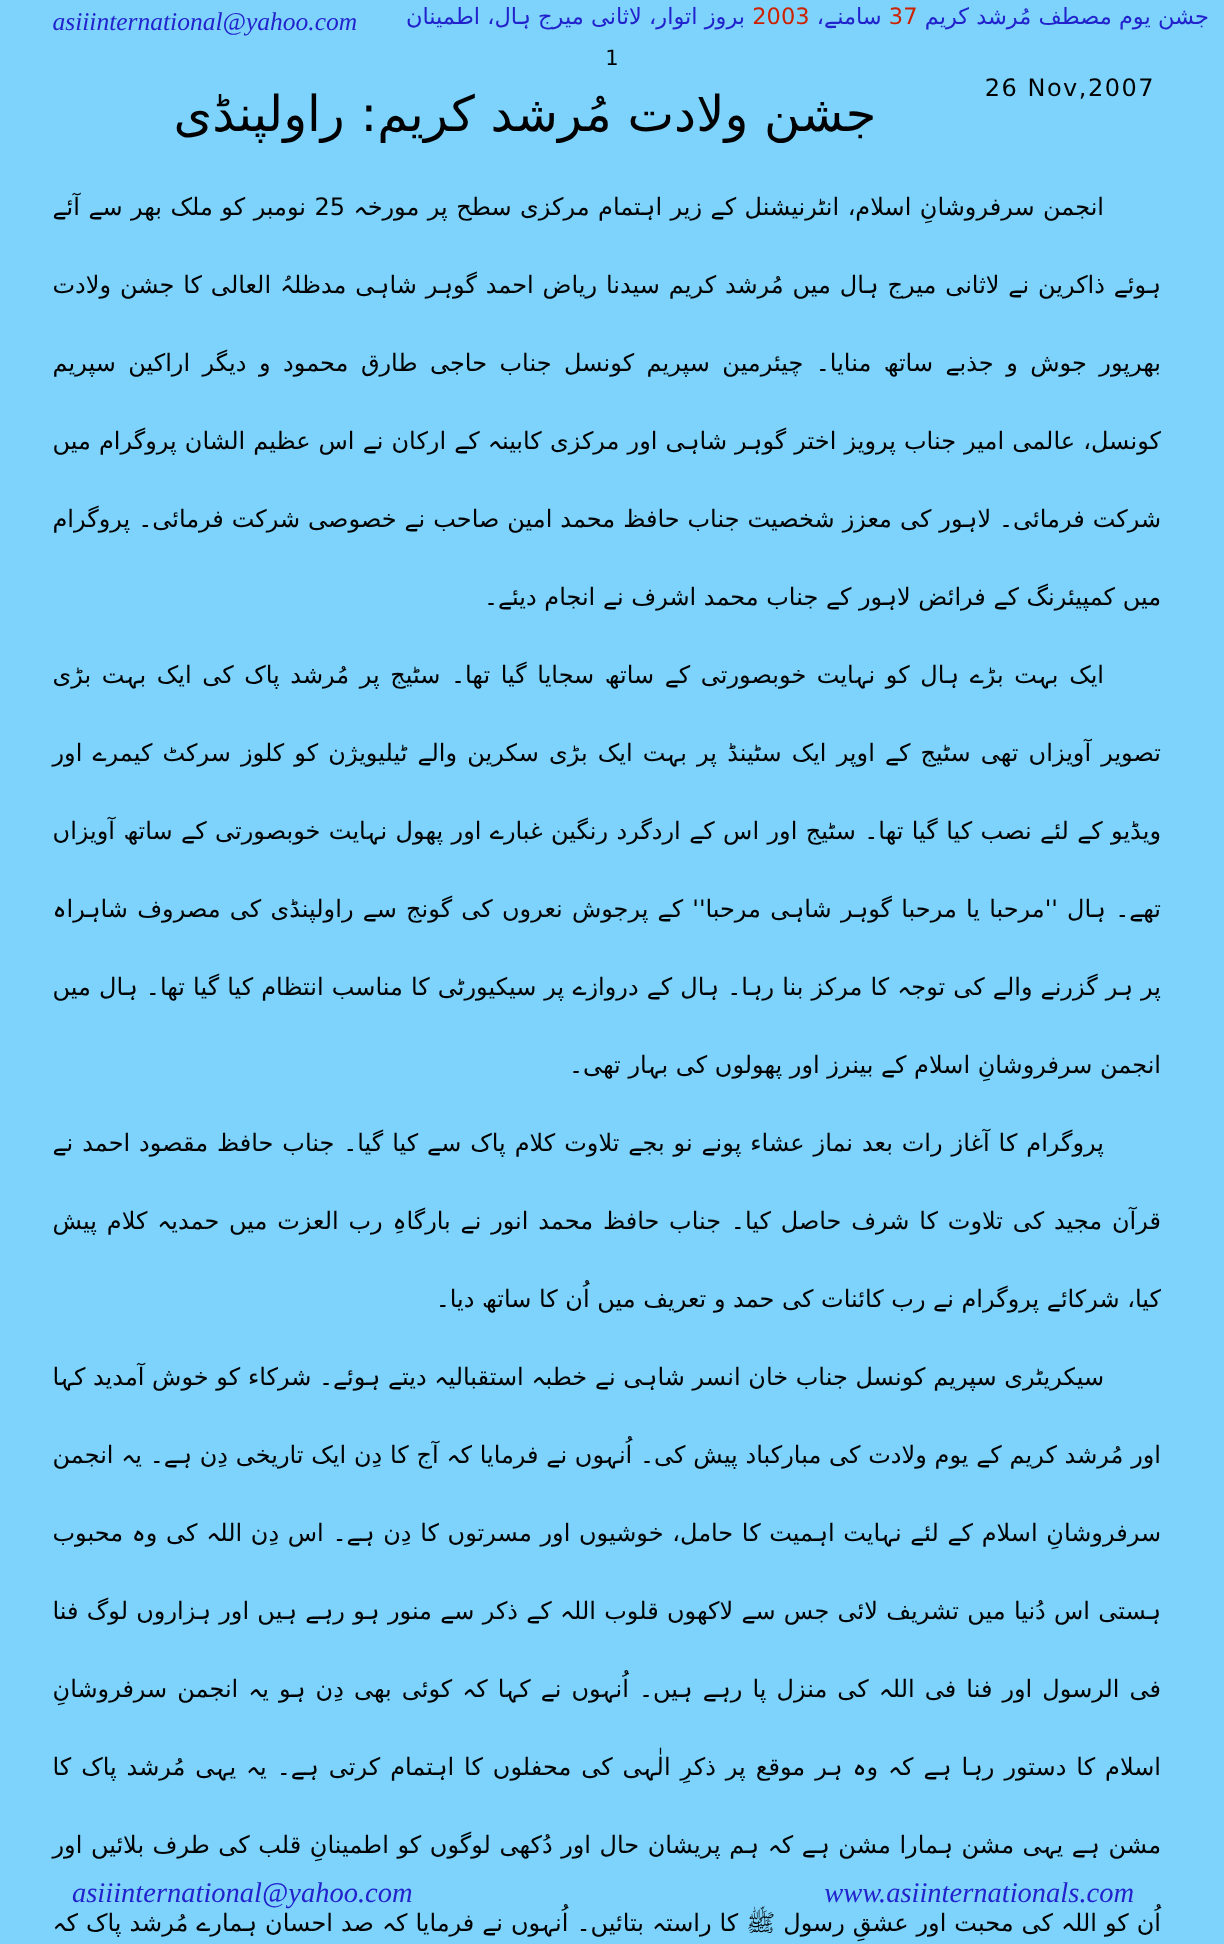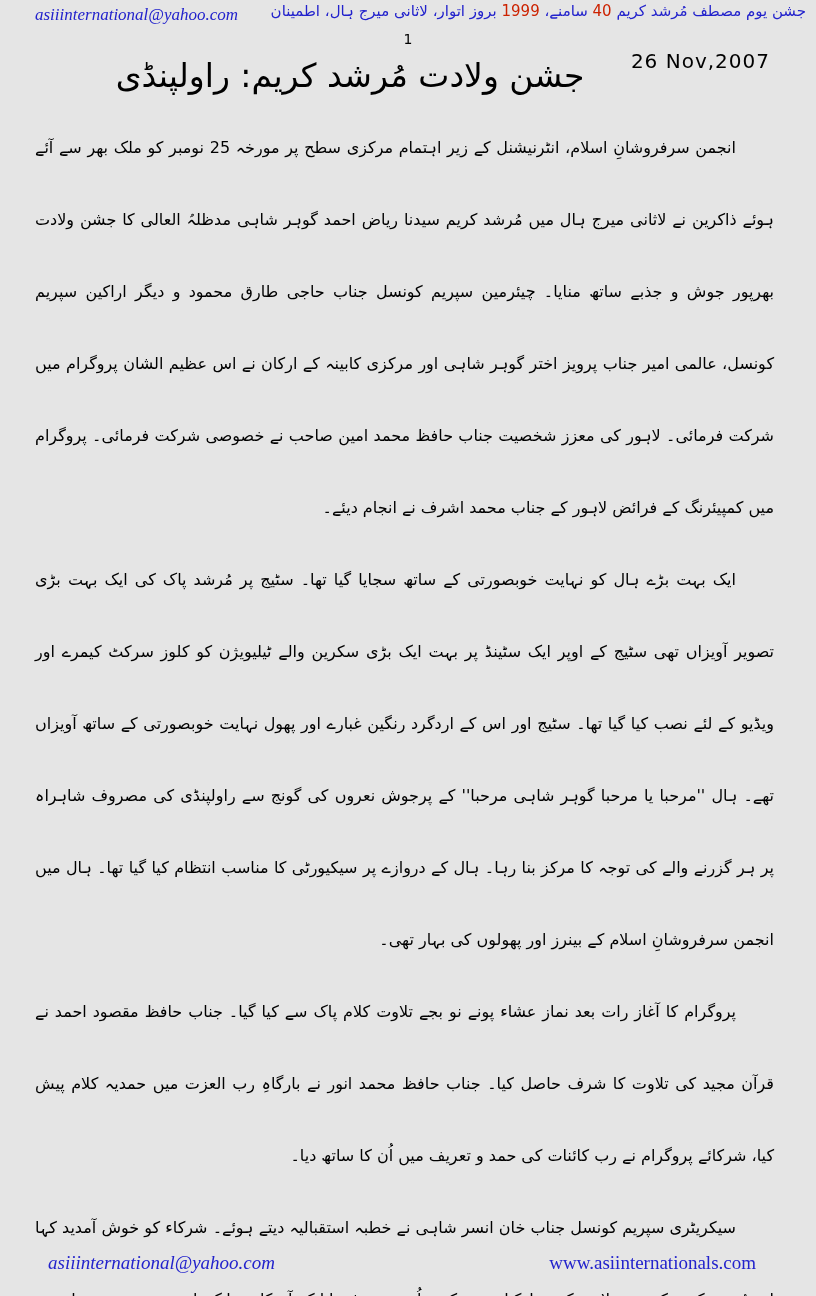--- a/index.html
+++ b/index.html
@@ -1,21 +1,21 @@
 <!DOCTYPE html>
 <html lang="ur"><head>
 <meta charset="utf-8">
 <style>
   html,body{margin:0;padding:0;}
   body{background:#888;}
   .page{
     position:relative;
     width:816px;height:1296px;
     margin:0 auto;
-    background:#e5e5e5;
+    background:#7dd3fc;
     overflow:hidden;
     font-family:"DejaVu Sans",sans-serif;
   }
   
   .hdr-email{
     position:absolute;left:35px;top:5px;
     font-family:"Liberation Serif","DejaVu Serif",serif;
     font-style:italic;
     font-size:17px;
     color:#2222cc;
@@ -29,70 +29,71 @@
     white-space:nowrap;
   }
   .hdr-urdu .num{color:#cc2200;}
   .page-number{
     position:absolute;left:0;top:31px;width:816px;
     text-align:center;
     font-size:14px;color:#000;
   }
   .doc-date{
     position:absolute;right:46px;top:49px;
-    font-size:20px;color:#000;
+    font-size:16px;color:#000;
     letter-spacing:1px;
   }
   .doc-title{
     position:absolute;left:0;top:56px;width:700px;
     text-align:center;
     direction:rtl;
     font-size:33px;
     color:#000;
   }
   
   .body-text{
     position:absolute;
     top:112px;left:35px;right:42px;
   }
   .body-text p{
     margin:0;
     direction:rtl;
     text-align:justify;
     text-indent:38px;
     font-size:16px;
-    line-height:72px;
+    line-height:52px;
     color:#000;
   }
   
   .ftr-email{
     position:absolute;left:48px;bottom:22px;
     font-family:"Liberation Serif","DejaVu Serif",serif;
     font-style:italic;
     font-size:19px;
     color:#2222cc;
     text-decoration:none;
   }
   .ftr-site{
     position:absolute;right:60px;bottom:22px;
     font-family:"Liberation Serif","DejaVu Serif",serif;
+    font-style:italic;
     font-size:19px;
     color:#2222cc;
     text-decoration:none;
   }
 </style>
 </head>
 <body>
 
 <div class="page">
 
   <a class="hdr-email" href="#">asiiinternational@yahoo.com</a>
 
   <div class="hdr-urdu">
-    <span>جشن یوم مصطف مُرشد کریم </span><span class="num">40</span><span> سامنے، </span><span class="num">1999</span><span> بروز اتوار، لاثانی میرج ہال، اطمینان</span>
+    <span>جشن یوم مصطف مُرشد کریم </span><span class="num">37</span><span> سامنے، </span><span class="num">2003</span><span> بروز اتوار، لاثانی میرج ہال، اطمینان</span>
   </div>
 
   <div class="page-number">1</div>
 
   <div class="doc-date">26 Nov,2007</div>
 
   <div class="doc-title">جشن ولادت مُرشد کریم:  راولپنڈی</div>
 
   <div class="body-text">
     <p>انجمن سرفروشانِ اسلام، انٹرنیشنل کے زیر اہتمام مرکزی سطح پر مورخہ 25 نومبر کو ملک بھر سے آئے ہوئے ذاکرین نے لاثانی میرج ہال میں مُرشد کریم سیدنا ریاض احمد گوہر شاہی مدظلہُ العالی کا جشن ولادت بھرپور جوش و جذبے ساتھ منایا۔ چیئرمین سپریم کونسل جناب حاجی طارق محمود و دیگر اراکین سپریم کونسل، عالمی امیر جناب پرویز اختر گوہر شاہی اور مرکزی کابینہ کے ارکان نے اس عظیم الشان پروگرام میں شرکت فرمائی۔ لاہور کی معزز شخصیت جناب حافظ محمد امین صاحب نے خصوصی شرکت فرمائی۔ پروگرام میں کمپیئرنگ کے فرائض لاہور کے جناب محمد اشرف نے انجام دیئے۔</p>

